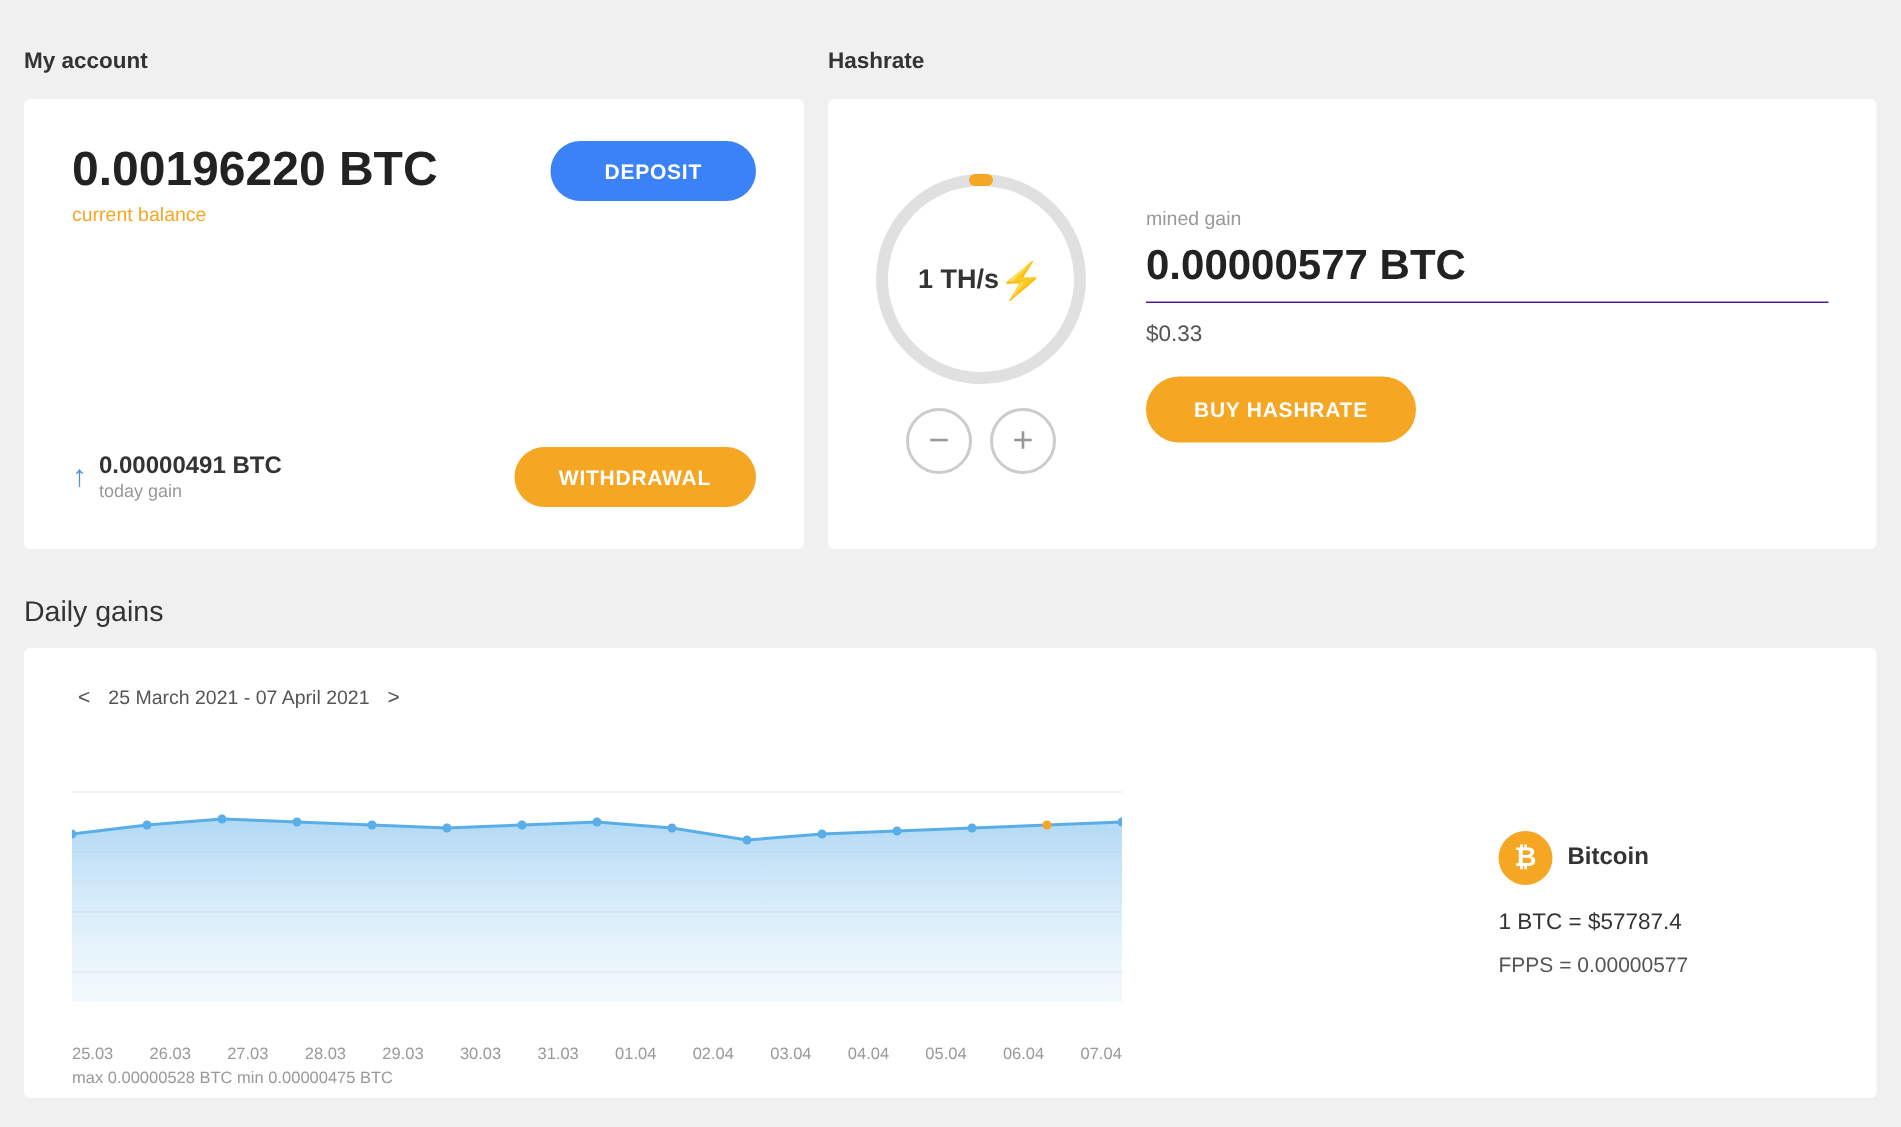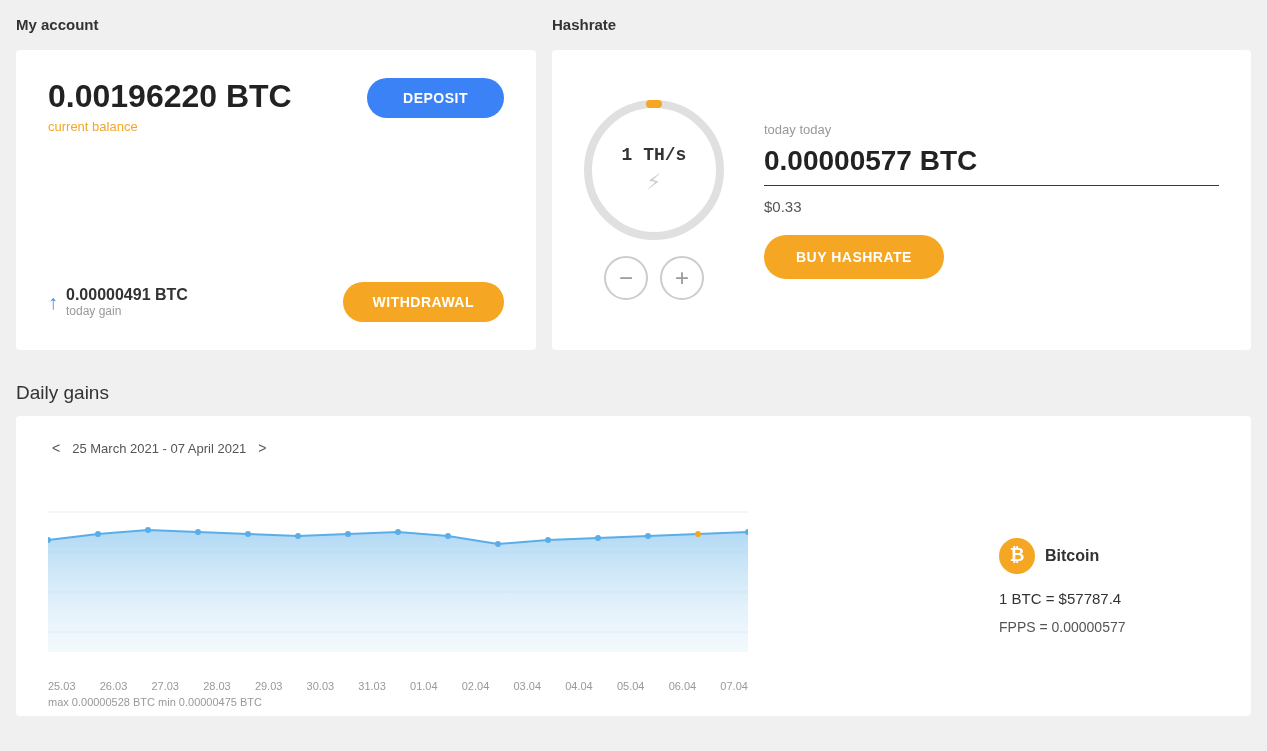--- a/index.html
+++ b/index.html
@@ -116,26 +116,25 @@
       align-items: center;
       gap: 16px;
     }
 
     .gauge-circle {
       width: 140px;
       height: 140px;
       border-radius: 50%;
       border: 8px solid #e0e0e0;
       display: flex;
-      flex-direction: column;
+      flex-direction: row;
       align-items: center;
       justify-content: center;
       position: relative;
       background: #fff;
-      font-family: Liberation Mono, monospace;
     }
 
     .gauge-circle::before {
       content: '';
       position: absolute;
       top: -8px;
       left: 50%;
       width: 16px;
       height: 8px;
       background: #f5a623;
@@ -326,20 +325,21 @@
       font-size: 14px;
       color: #555;
     }
 
     .top-labels-row {
       display: flex;
       gap: 0;
       padding: 0 16px;
       padding-top: 16px;
       background: #f0f0f0;
+      margin-top: 16px;
     }
 
     .top-label {
       font-size: 15px;
       font-weight: 600;
       color: #333;
     }
 
     .my-account-label-area {
       width: 520px;
@@ -390,21 +390,21 @@
         <span class="gauge-ths">1 TH/s</span>
         <span class="gauge-lightning">⚡</span>
       </div>
       <div class="gauge-controls">
         <button class="gauge-btn">−</button>
         <button class="gauge-btn">+</button>
       </div>
     </div>
 
     <div class="mined-area">
-      <div class="mined-label">today today</div>
+      <div class="mined-label">mined gain</div>
       <div class="mined-amount">0.00000577 BTC</div>
       <div class="mined-usd">$0.33</div>
       <button class="buy-hashrate-btn">BUY HASHRATE</button>
     </div>
   </div>
 </div>
 
 <div class="daily-gains-section">
   <div class="daily-gains-title">Daily gains</div>
   <div class="daily-gains-card">

